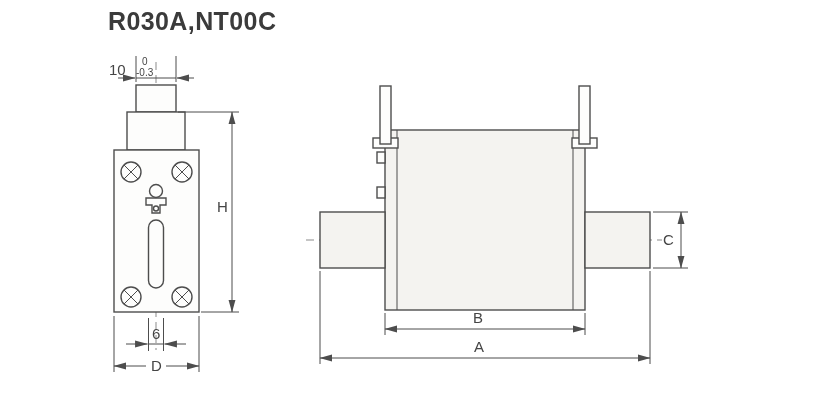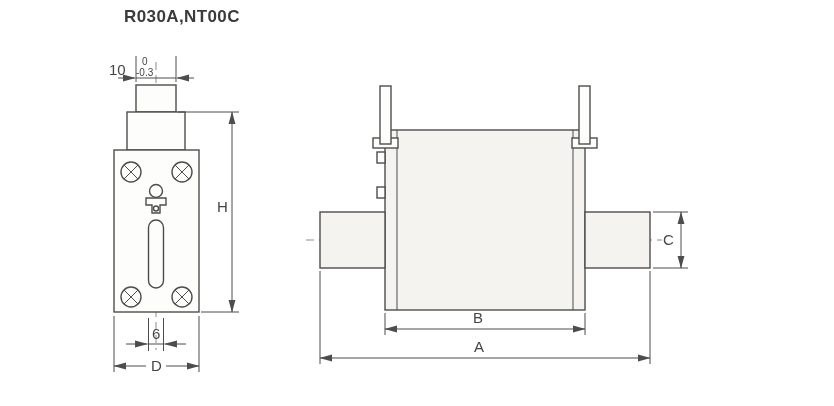--- a/index.html
+++ b/index.html
@@ -1,22 +1,22 @@
 <!DOCTYPE html>
 <html><head>
 <meta charset="utf-8">
 <style>
   html,body { margin:0; padding:0; background:#ffffff; }
   .canvas {
     position:relative; width:834px; height:406px; background:#ffffff;
     font-family:"Liberation Sans", sans-serif; overflow:hidden;
   }
   .title {
-    position:absolute; left:124px; top:7px;
-    font-size:17px; font-weight:600; color:#3b3b3b; letter-spacing:0.4px;
+    position:absolute; left:108px; top:7px;
+    font-size:25px; font-weight:600; color:#3b3b3b; letter-spacing:0.4px;
   }
   svg.drawing { position:absolute; left:0; top:0; }
 
   
   .part  { fill:#fdfdfc; stroke:#4d4d4d; stroke-width:1.4; }
   .bodyf { fill:#f4f3f0; stroke:#4d4d4d; stroke-width:1.4; }
   .ln    { stroke:#4d4d4d; stroke-width:1.4; fill:none; }
   
   .dl    { stroke:#4d4d4d; stroke-width:1; fill:none; }
   

